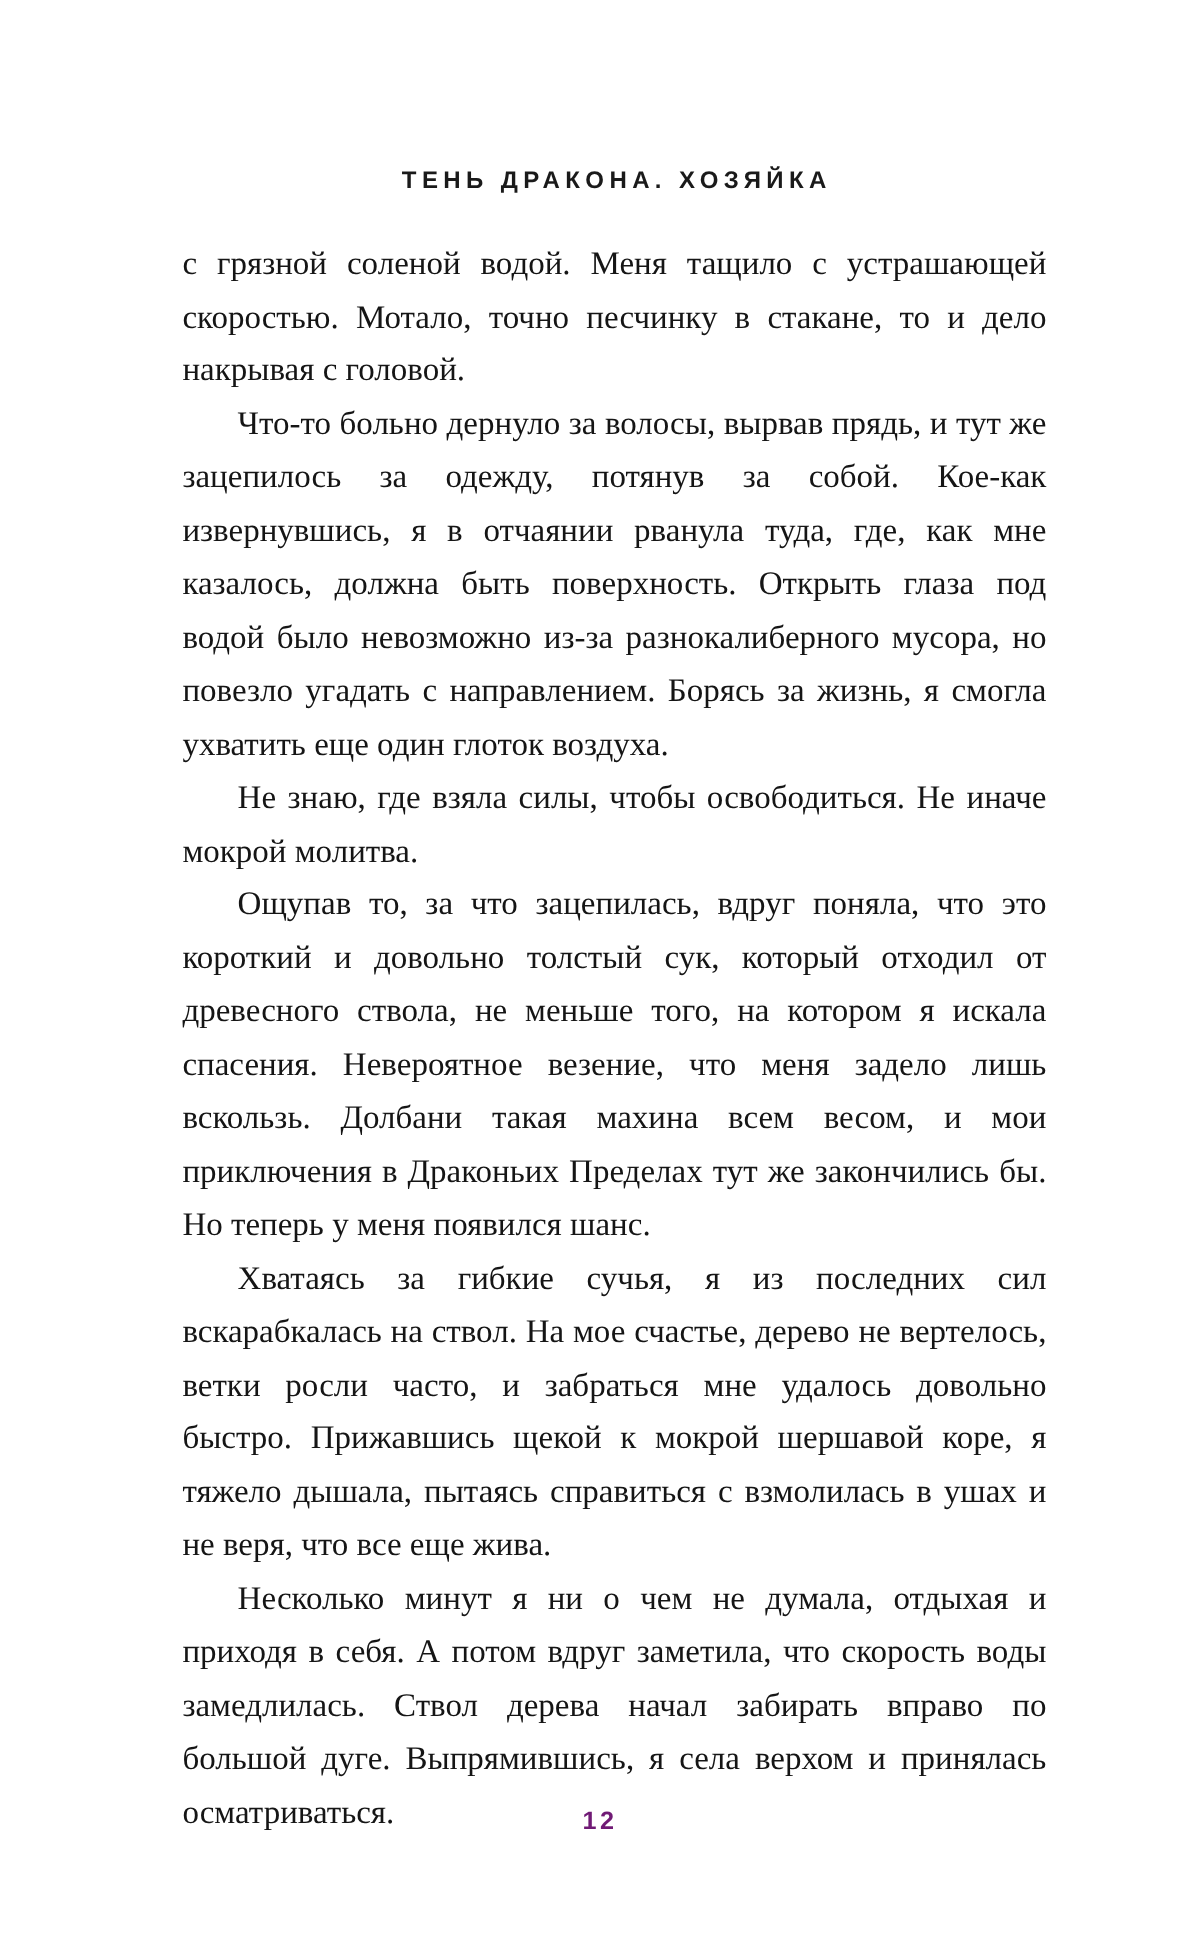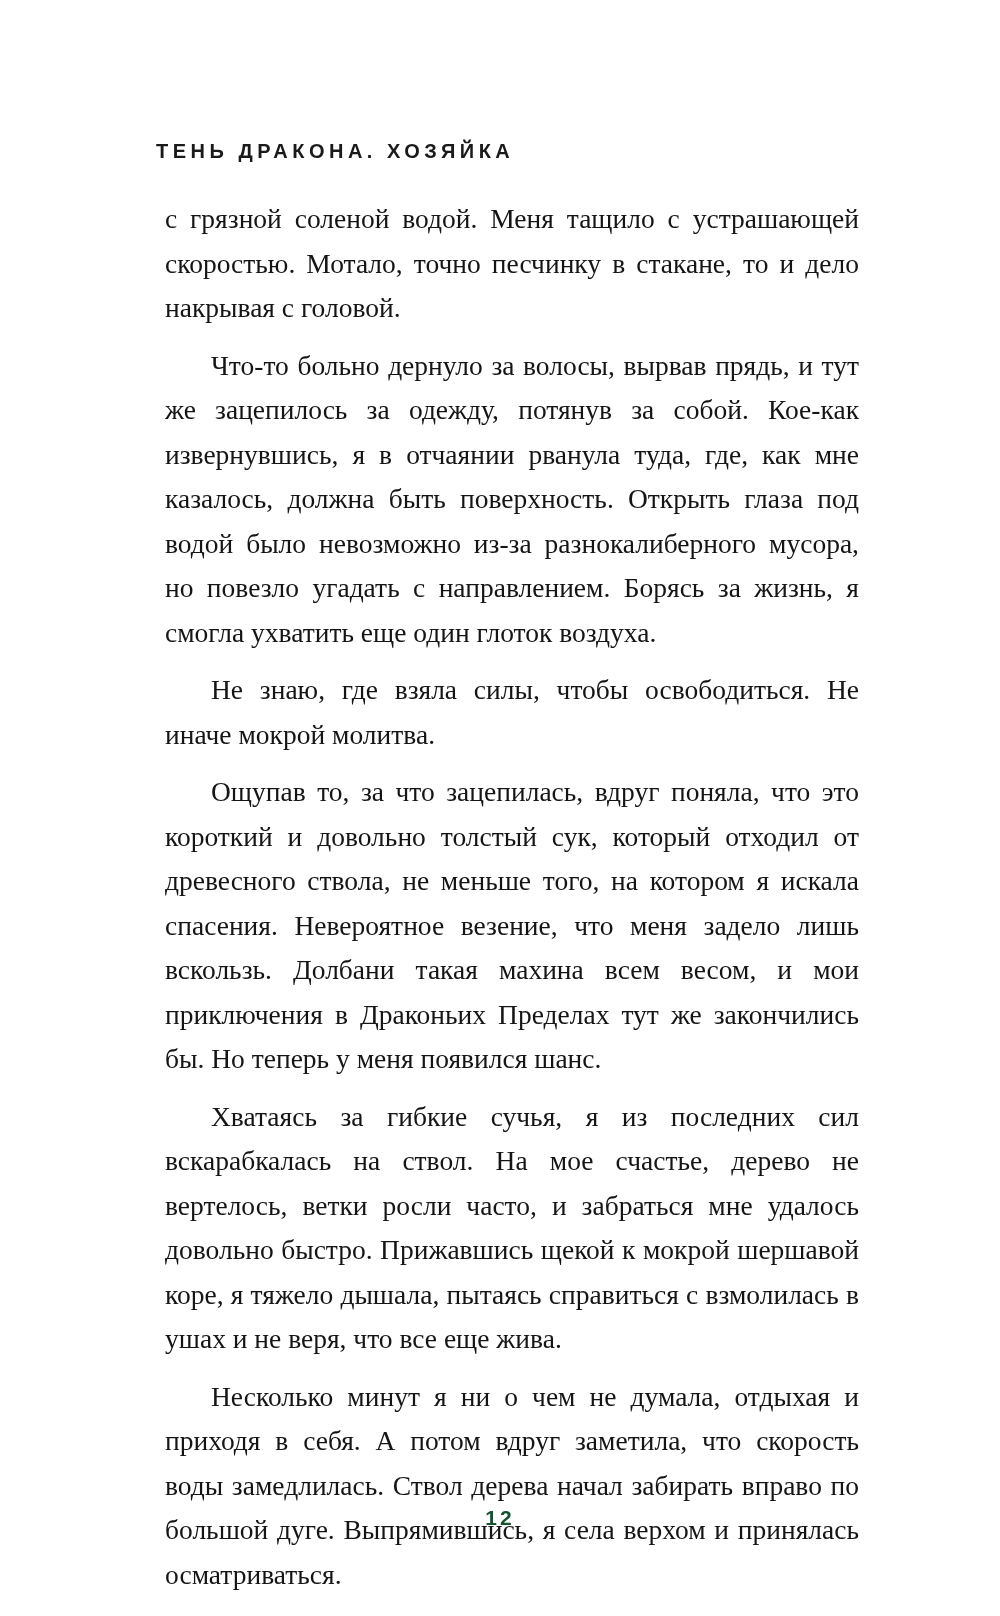--- a/index.html
+++ b/index.html
@@ -18,55 +18,56 @@
   .page {
     position: absolute;
     left: 0;
     top: 0;
     width: 1000px;
     height: 1616px;
     box-sizing: border-box;
     padding: 140px 128px 60px 152px;
   }
   .running-head {
+    text-align: center;
     font-family: "Liberation Sans", sans-serif;
     font-weight: 700;
     font-size: 20px;
     letter-spacing: 4.5px;
     color: #1a1a1a;
     margin: 0 0 34px 0;
     padding-left: 4px;
     white-space: nowrap;
   }
   .body-text {
     font-size: 27.5px;
     line-height: 44.5px;
     text-align: justify;
     text-justify: inter-word;
     color: #151515;
     hyphens: manual;
   }
   .body-text p {
-    margin: 13px;
+    margin: 0;
     text-indent: 0;
   }
   .body-text p.indent {
     text-indent: 46px;
   }
   .folio {
     position: absolute;
     left: 0;
     right: 0;
     bottom: 86px;
     text-align: center;
     font-family: "Liberation Sans", sans-serif;
     font-weight: 700;
     font-size: 21px;
     letter-spacing: 3px;
-    color: #14532d;
+    color: #701a75;
   }
 </style>
 </head>
 <body>
 
 <div class="page">
 
   <div class="running-head">ТЕНЬ ДРАКОНА. ХОЗЯЙКА</div>
 
   <div class="body-text">

